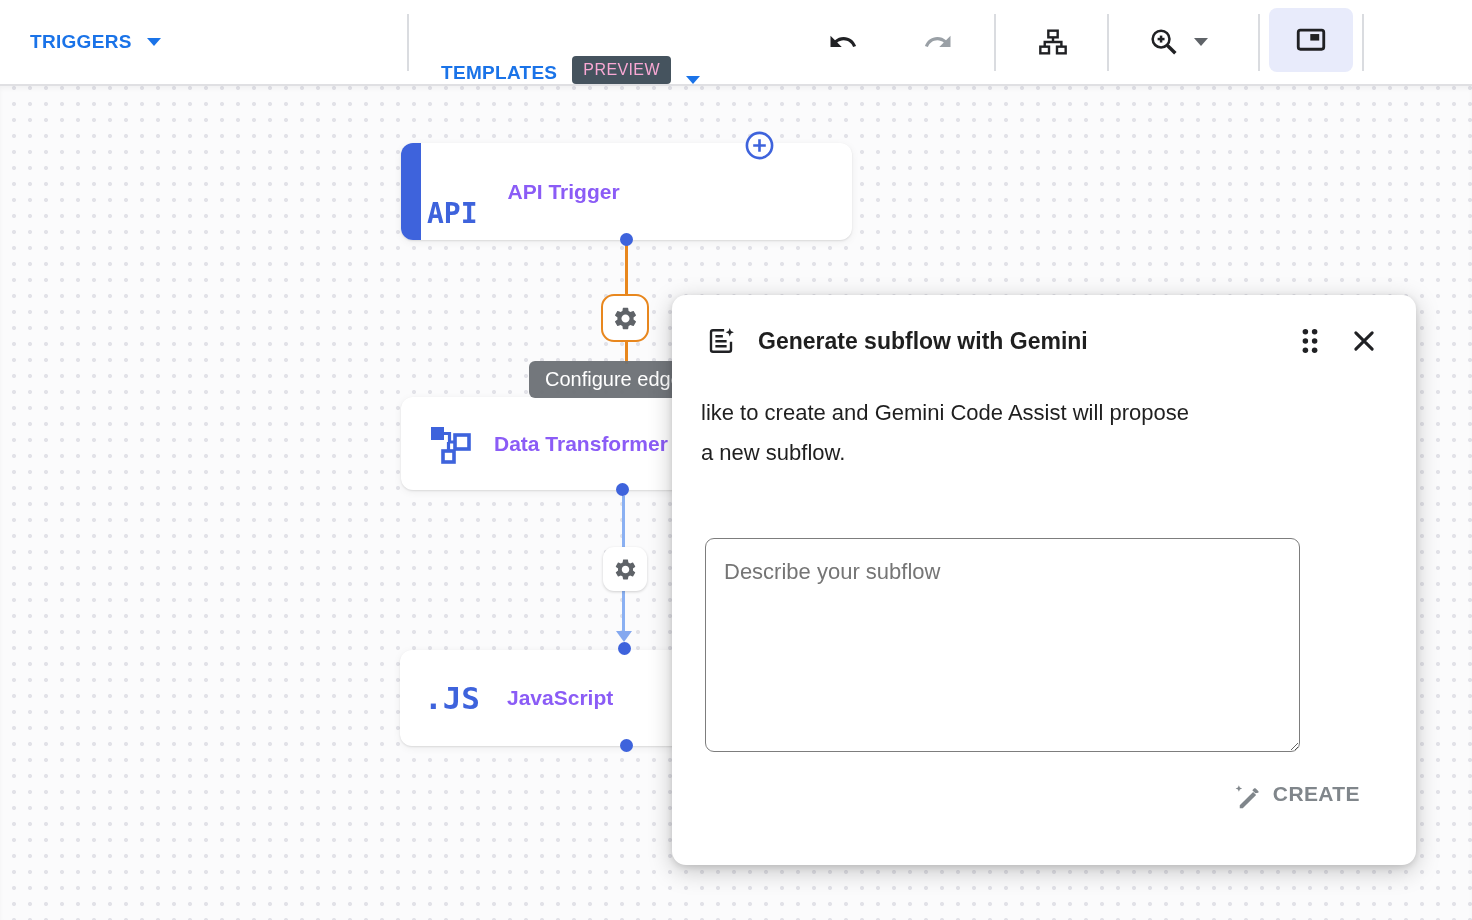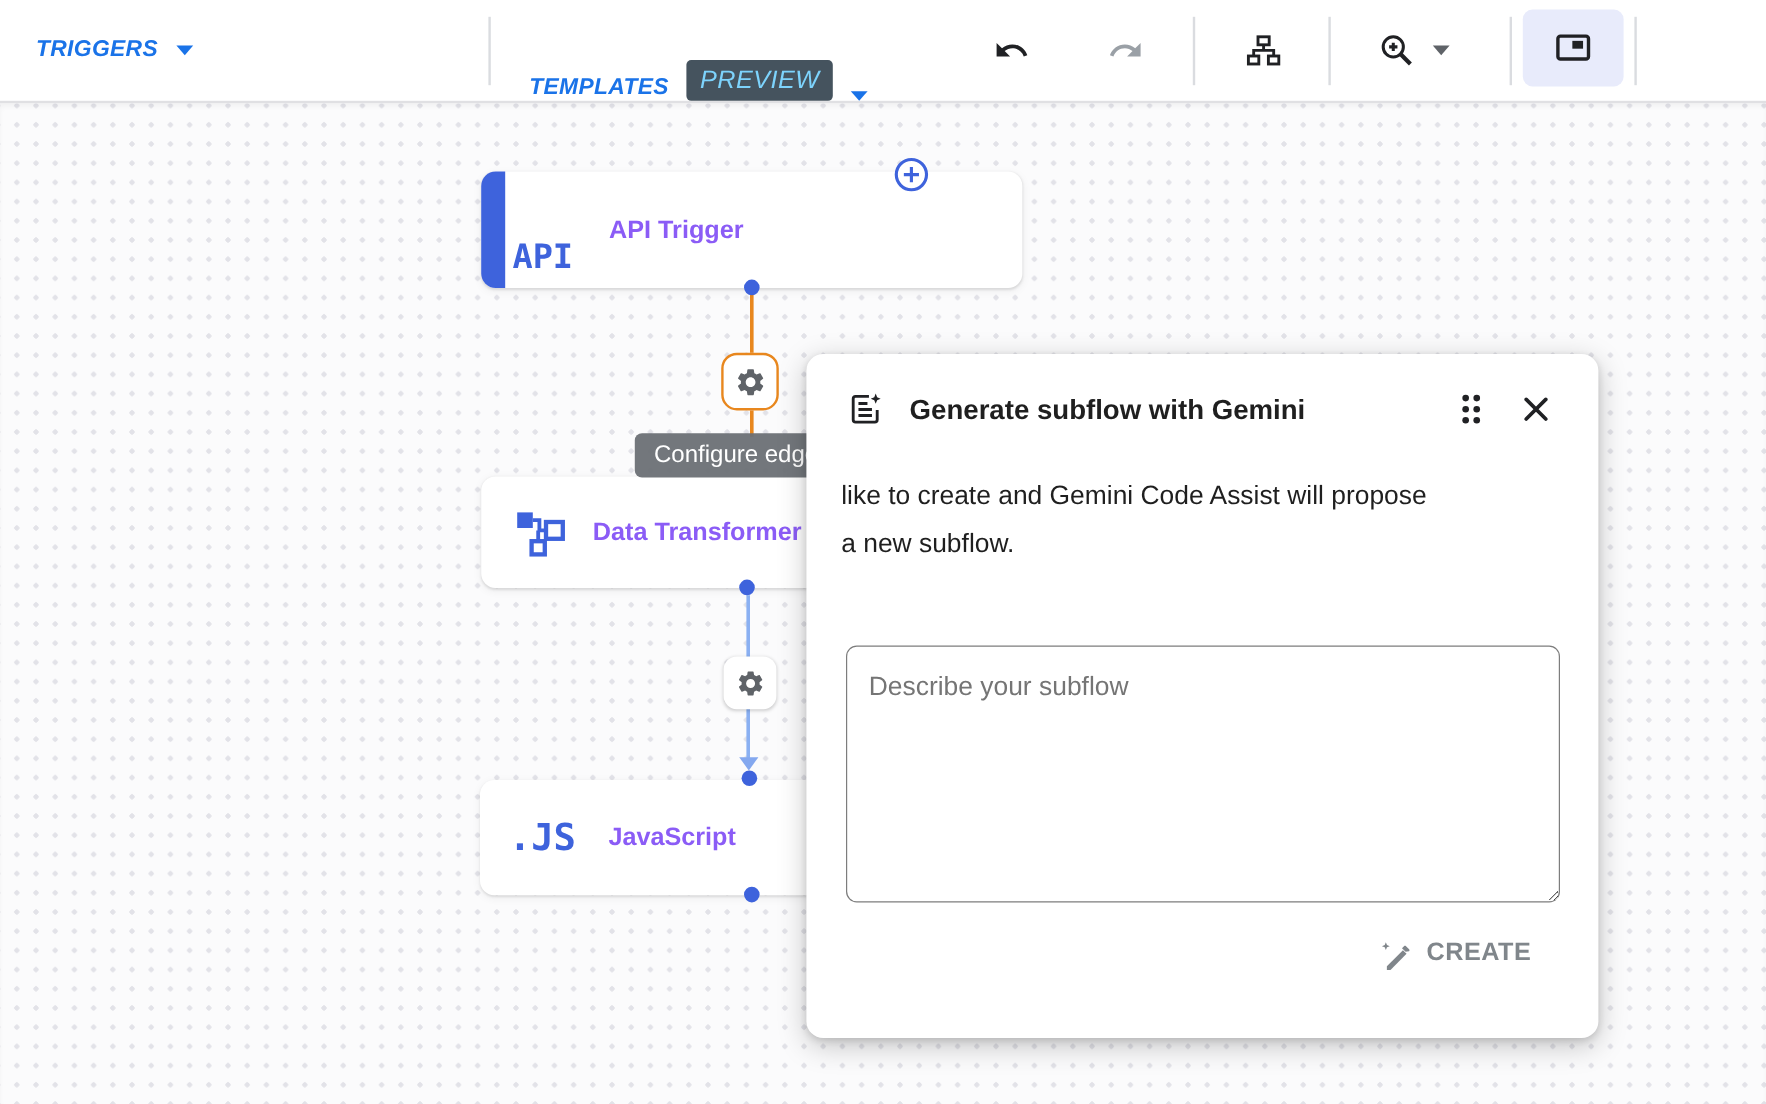--- a/index.html
+++ b/index.html
@@ -1,29 +1,29 @@
 <!DOCTYPE html>
 <html><head>
 <meta charset="utf-8">
 <style>
   * { margin:0; padding:0; box-sizing:border-box; }
   html,body { width:1472px; height:920px; overflow:hidden;
     font-family:"Liberation Sans", sans-serif; background:#fff; }
 
   
   .toolbar { position:absolute; left:0; top:0; width:1472px; height:86px;
-    background:#fff; border-bottom:2px solid #e0e0e3; z-index:60;font-style:italic; }
+    background:#fff; border-bottom:2px solid #e0e0e3; z-index:60; }
   .tb-group { position:absolute; top:0; height:84px; display:flex; align-items:center; gap:15px;
     cursor:pointer; }
   .tb-label { font-size:19px; font-weight:700; letter-spacing:.3px; color:#1a73e8; }
   .caret-blue { width:0; height:0; border-left:7px solid transparent; border-right:7px solid transparent;
     border-top:8px solid #1a73e8; }
   .caret-gray { width:0; height:0; border-left:7px solid transparent; border-right:7px solid transparent;
     border-top:8px solid #5f6368; }
-  .preview-badge { background:#45535e; color:#7dd3fc; font-size:21px; letter-spacing:.4px;
+  .preview-badge { background:#45535e; color:#f9a8d4; font-size:16px; letter-spacing:.4px;
     padding:5px 11px; border-radius:4px; }
   .tb-divider { position:absolute; top:14px; width:2px; height:57px; background:#dadce0; }
   .icon-btn { position:absolute; top:0; height:84px; width:58px; display:flex;
     align-items:center; justify-content:center; cursor:pointer; }
   .minimap-btn { position:absolute; left:1269px; top:8px; width:84px; height:64px;
     background:#e8ebfb; border-radius:8px; display:flex; align-items:center; justify-content:center;
     cursor:pointer; }
 
   
   .canvas { position:absolute; left:0; top:86px; width:1472px; height:834px;
@@ -54,21 +54,21 @@
   .gear-box.selected { width:48px; height:48px; border:2.5px solid #e8871e; border-radius:13px; }
   .gear-box.plain { width:44px; height:44px; border-radius:11px;
     box-shadow:0 1px 3px rgba(0,0,0,.18); }
 
   .plus-btn { position:absolute; width:31px; height:31px; z-index:8; cursor:pointer; }
 
   .tooltip { position:absolute; background:rgba(108,112,117,.95); color:#fff;
     font-size:20px; padding:7px 16px; border-radius:6px; z-index:40; white-space:nowrap; }
 
   
-  .dialog { position:absolute; left:672px; top:209px; width:660px; height:570px;
+  .dialog { position:absolute; left:672px; top:209px; width:744px; height:570px;
     background:#fff; border-radius:14px; z-index:50;
     box-shadow:0 6px 24px rgba(0,0,0,.22), 0 2px 6px rgba(0,0,0,.12); }
   .dlg-header { position:absolute; left:34px; right:38px; top:28px; height:36px;
     display:flex; align-items:center; }
   .dlg-title { font-size:23px; font-weight:700; color:#1f1f1f; margin-left:22px; }
   .dlg-desc { position:absolute; left:29px; top:98px; font-size:22px; line-height:40px;
     color:#1f1f1f; }
   .dlg-textarea { position:absolute; left:33px; top:243px; width:595px; height:214px;
     border:1px solid #7d7d7d; border-radius:9px; padding:20px 18px; font-size:22px;
     font-family:"Liberation Sans", sans-serif; color:#202124; resize:both; outline:none; }

